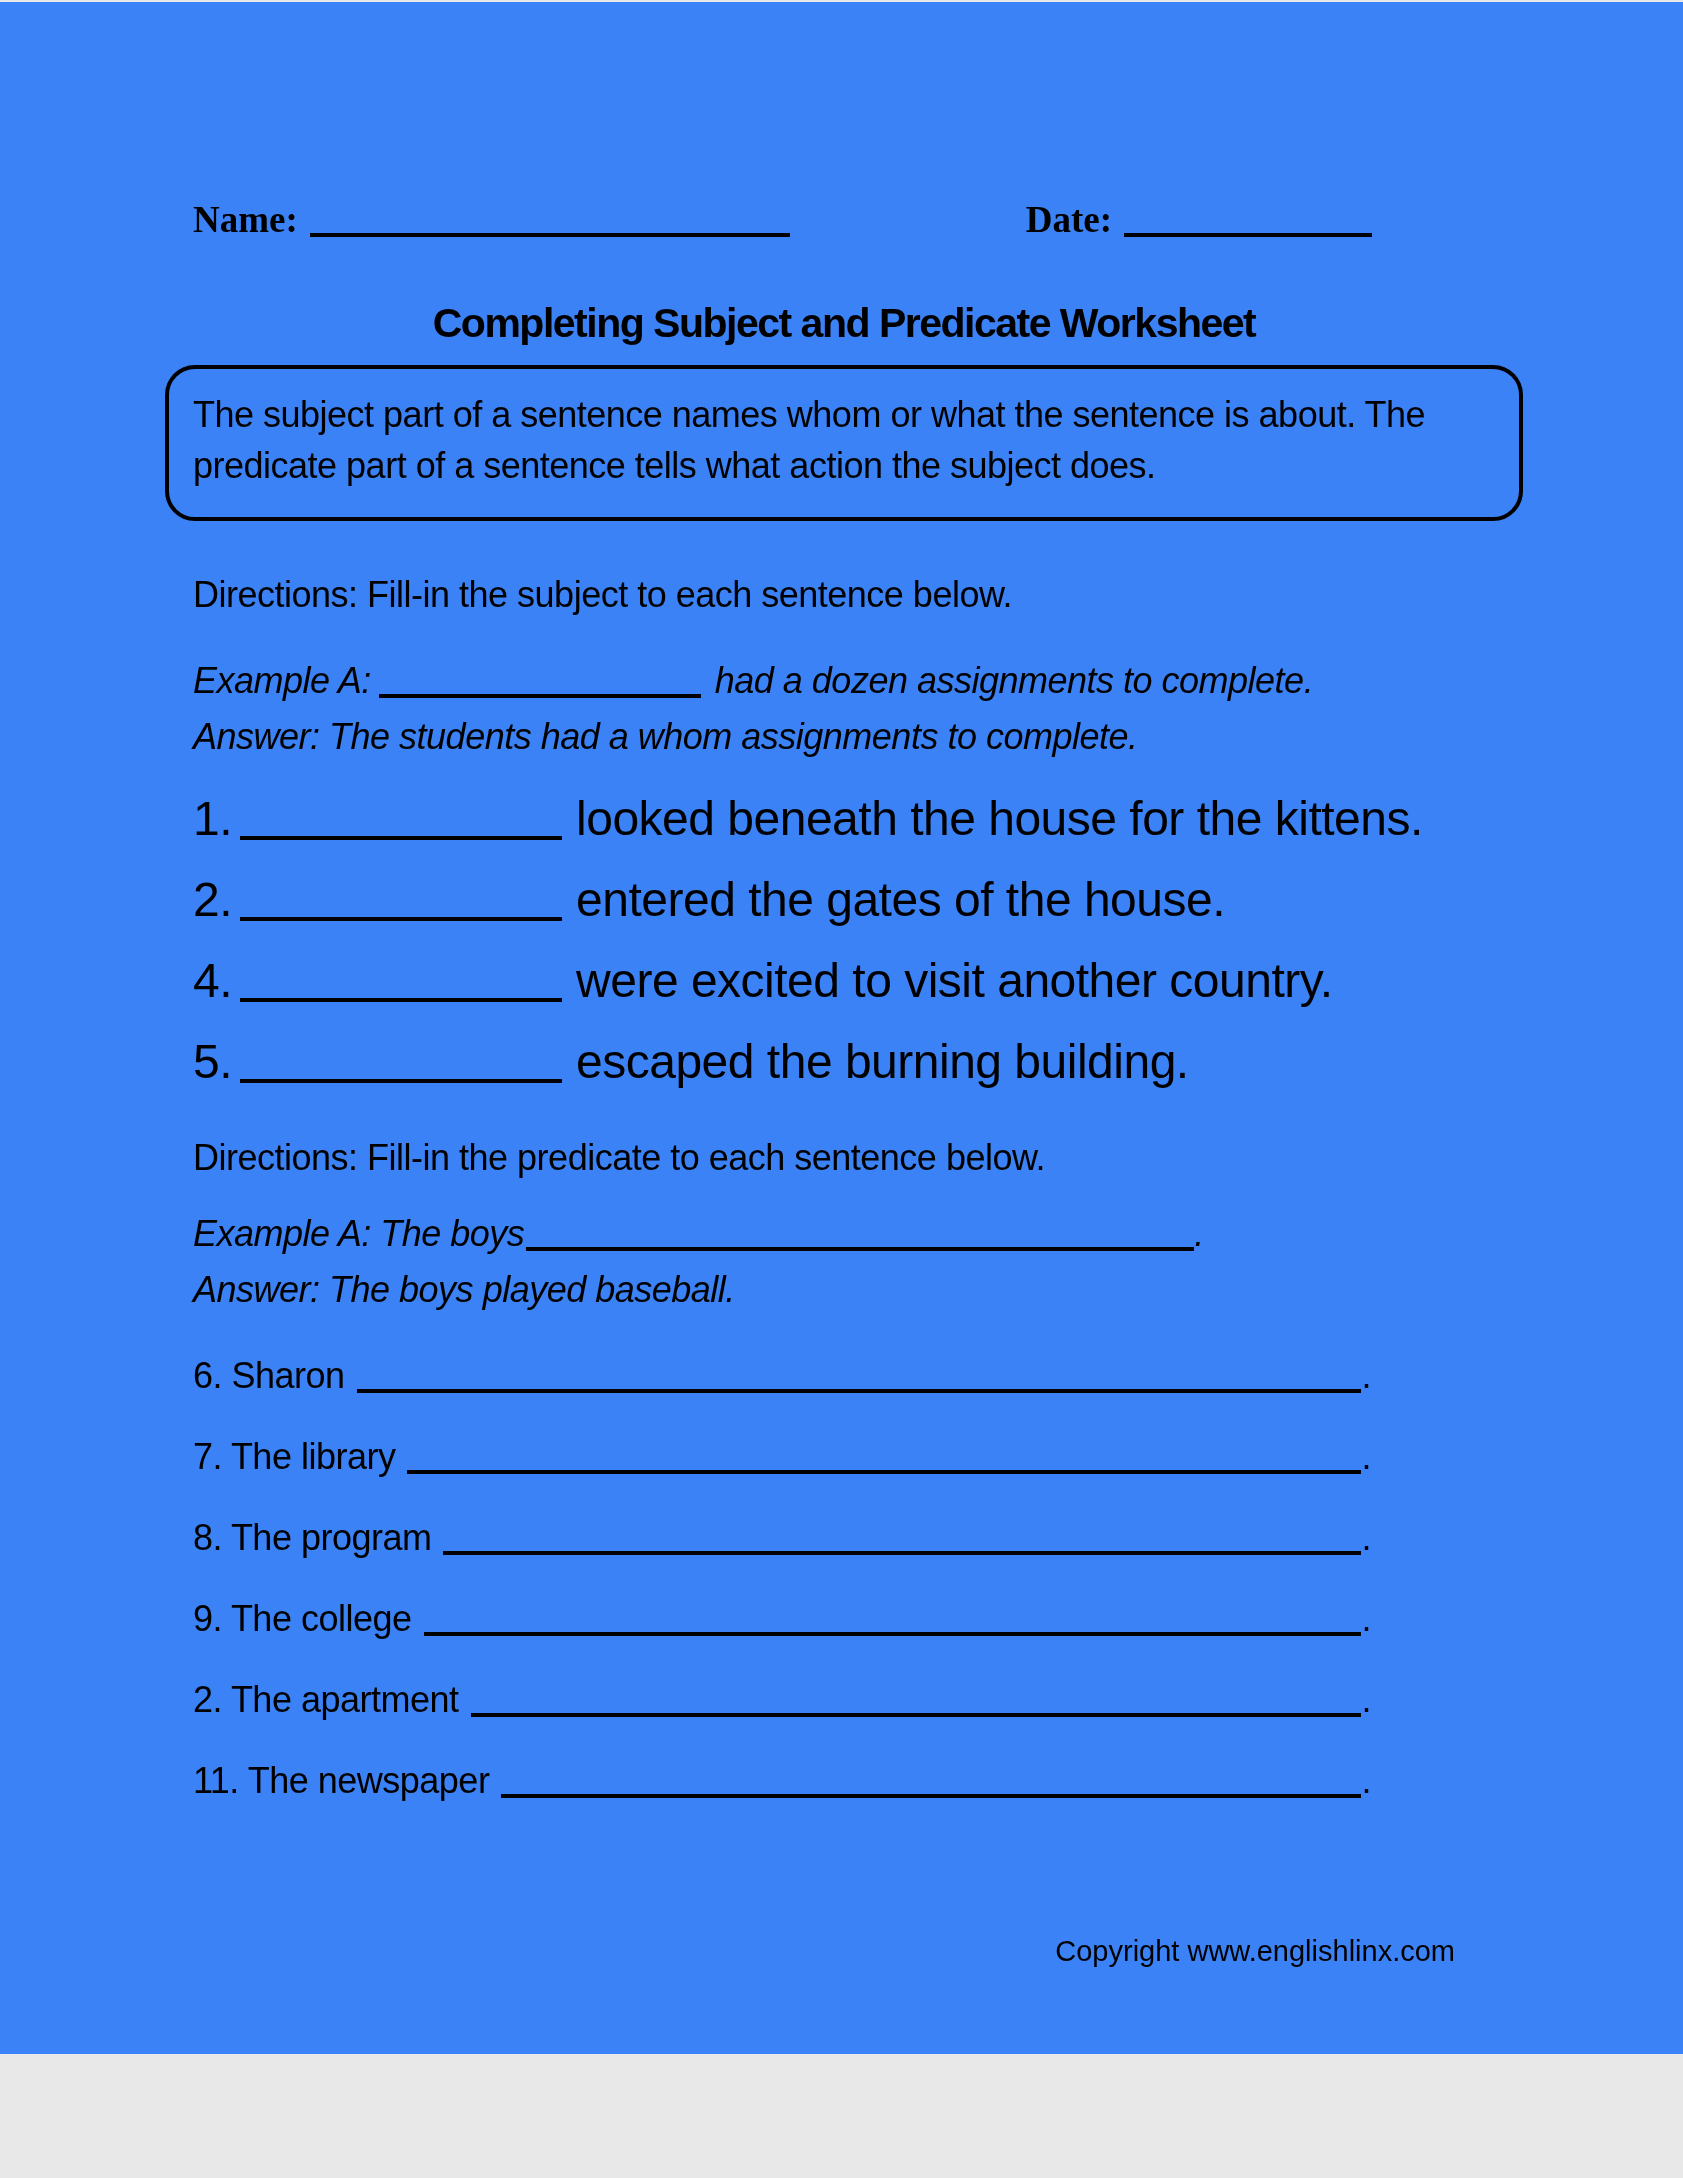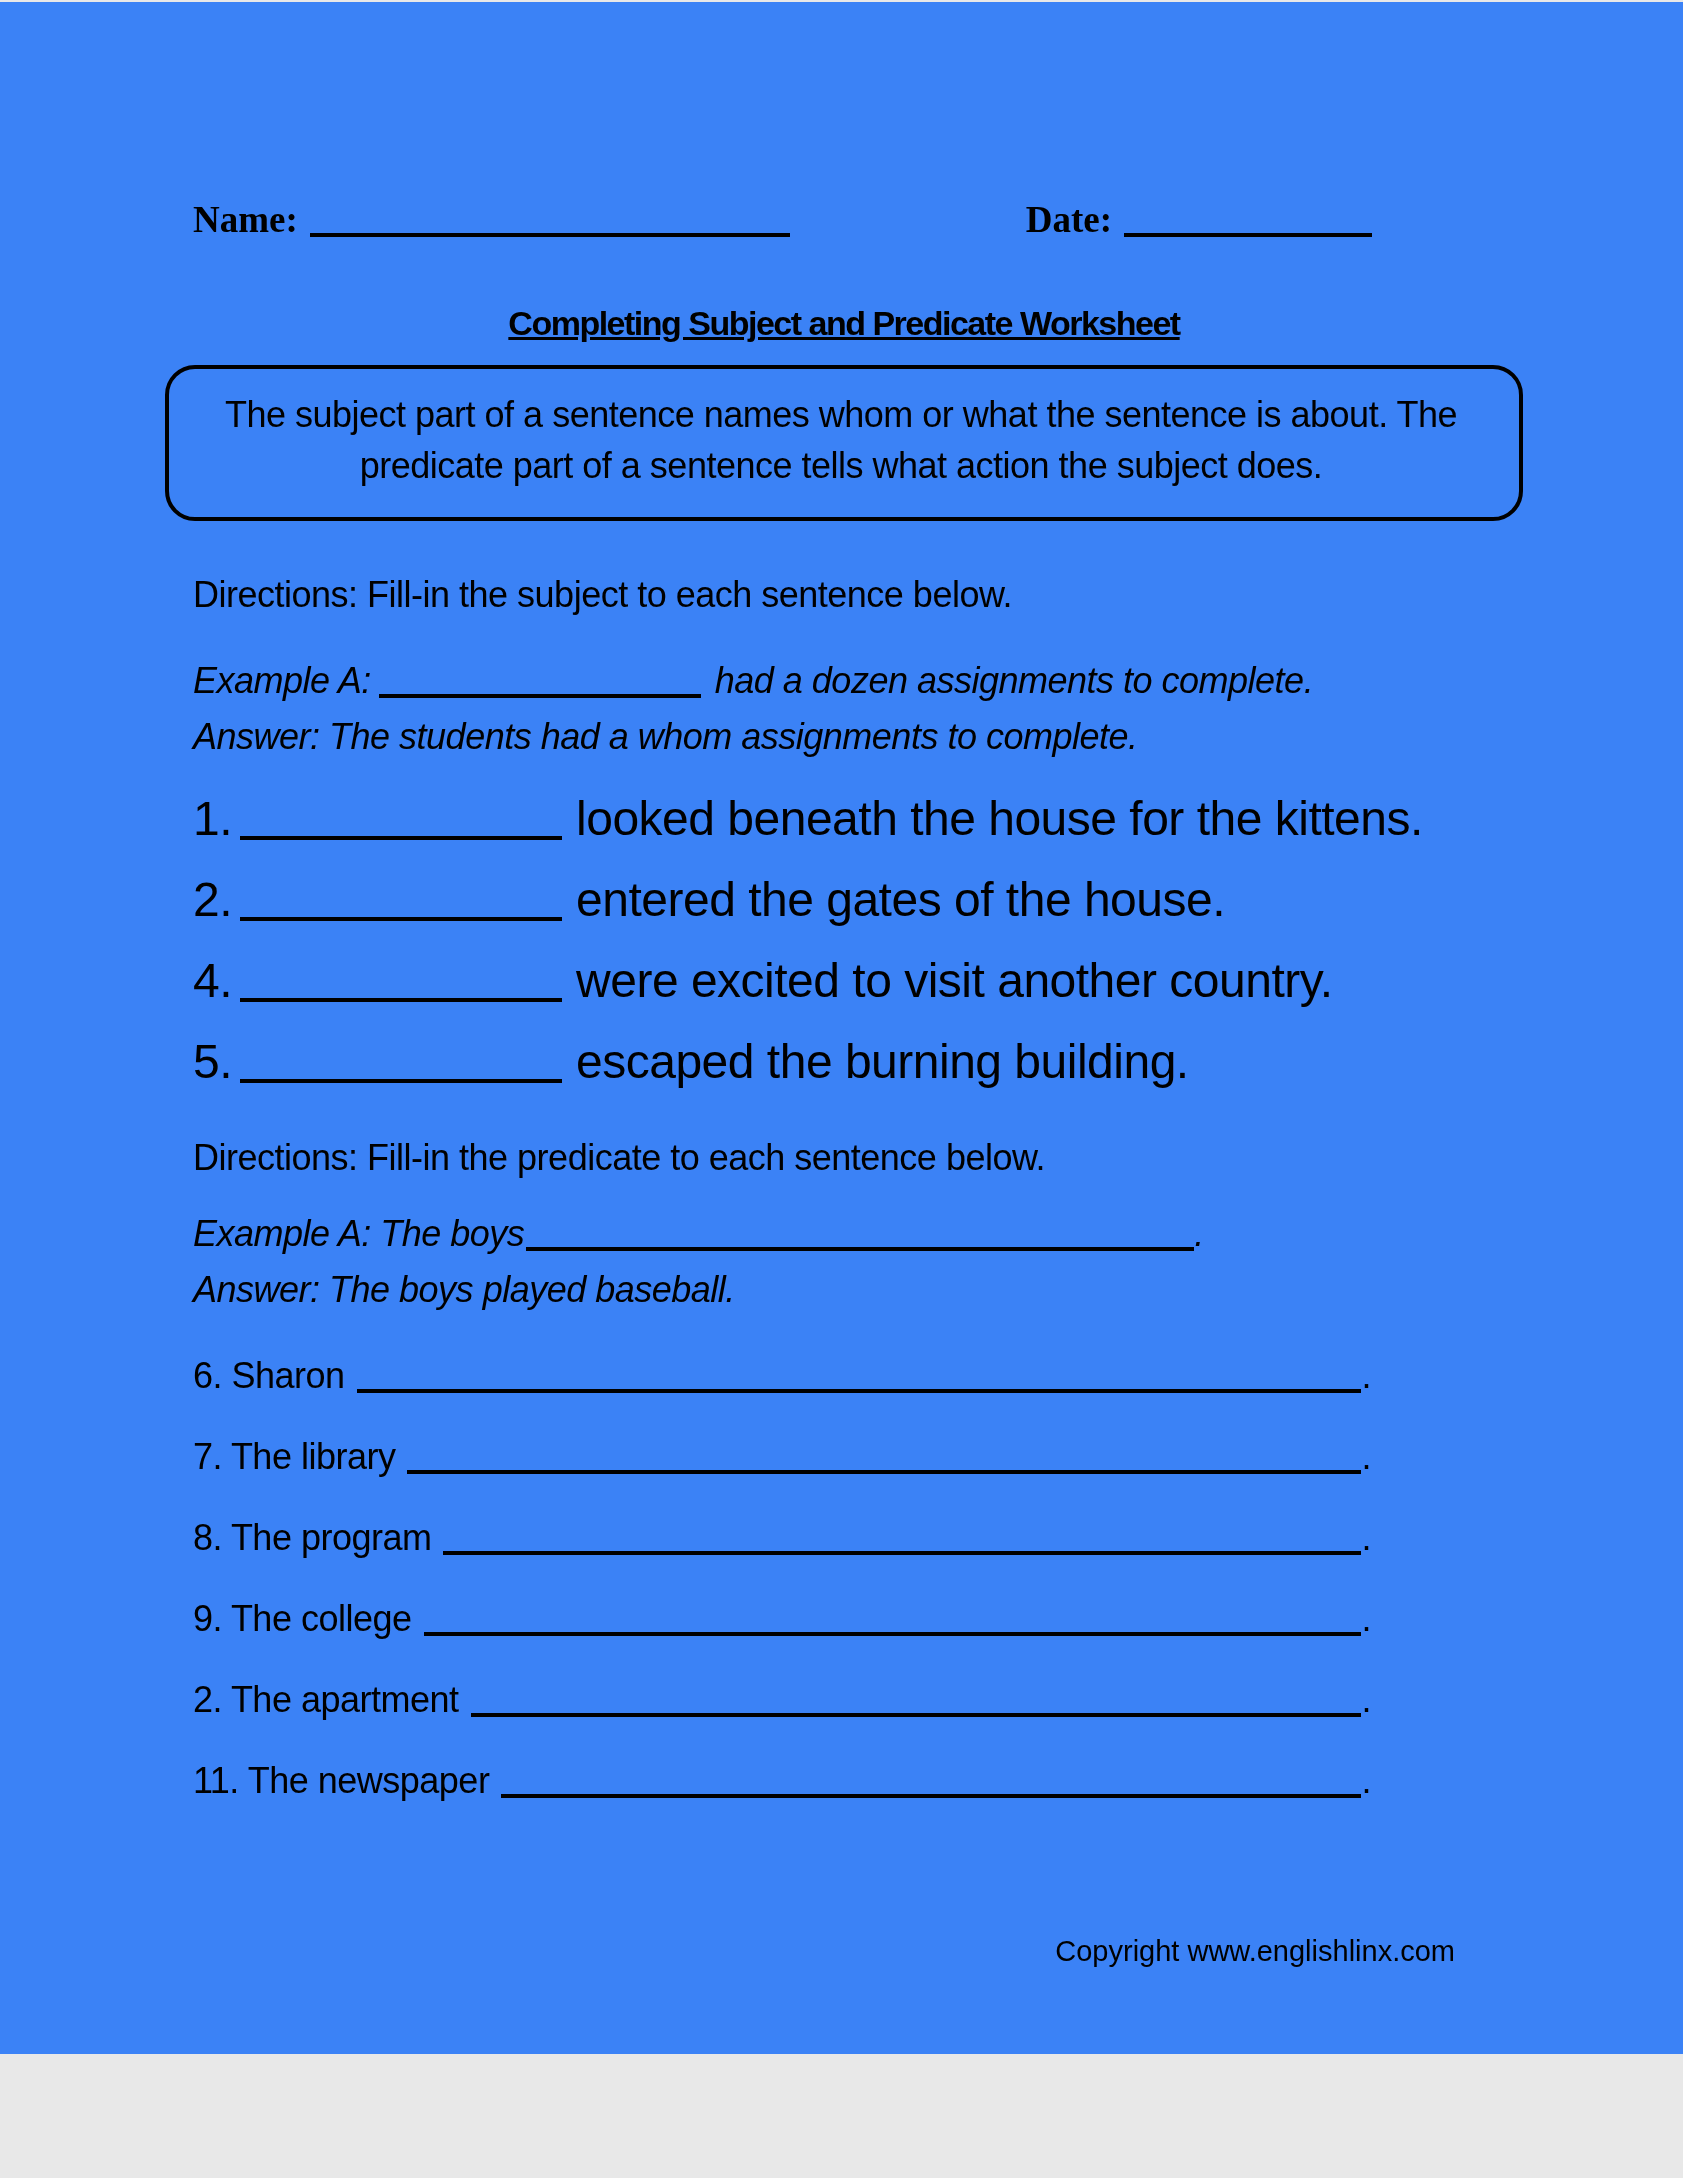--- a/index.html
+++ b/index.html
@@ -22,28 +22,28 @@
     font-family:"Liberation Serif", serif;
     font-weight:bold; font-size:37px; letter-spacing:0;
   }
   .u { display:inline-block; border-bottom:4px solid #000; position:relative; top:5px; }
   .name-line { width:480px; margin-left:12px; }
   .date-label { margin-left:236px; }
   .date-line { width:248px; margin-left:12px; }
 
   
   .title-wrap { margin-top:44px; margin-left:-28px; width:1358px; text-align:center; }
-  .title { font-size:34px; font-weight:bold; line-height:51px; letter-spacing:-1.5px; display:inline-block;text-decoration:underline; }
+  .title { font-size:41px; font-weight:bold; line-height:51px; letter-spacing:-1.5px; display:inline-block; }
 
   
   .info-box {
     margin-top:16px; margin-left:-28px; width:1358px;
     border:4px solid #000; border-radius:30px;
     padding:20px 30px 26px 24px;
-    font-size:36px; line-height:51px;text-align:center;
+    font-size:36px; line-height:51px;
   }
 
   
   .line { font-size:36px; line-height:46px; }
   .directions1 { margin-top:51px; }
   .example1 { margin-top:40px; font-style:italic; }
   .answer1  { margin-top:10px; font-style:italic; }
   .ex1-line { width:322px; margin-left:8px; margin-right:14px; }
   .ex2-line { width:668px; margin-left:2px; }
 

